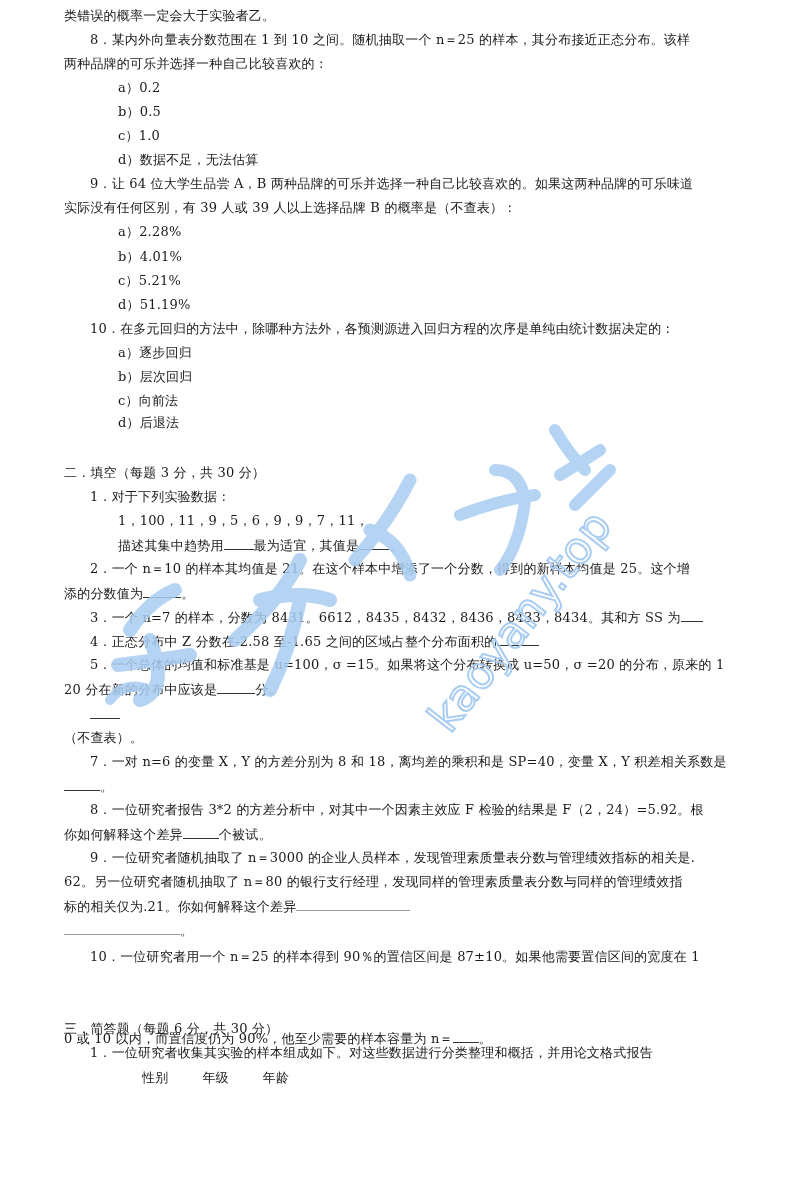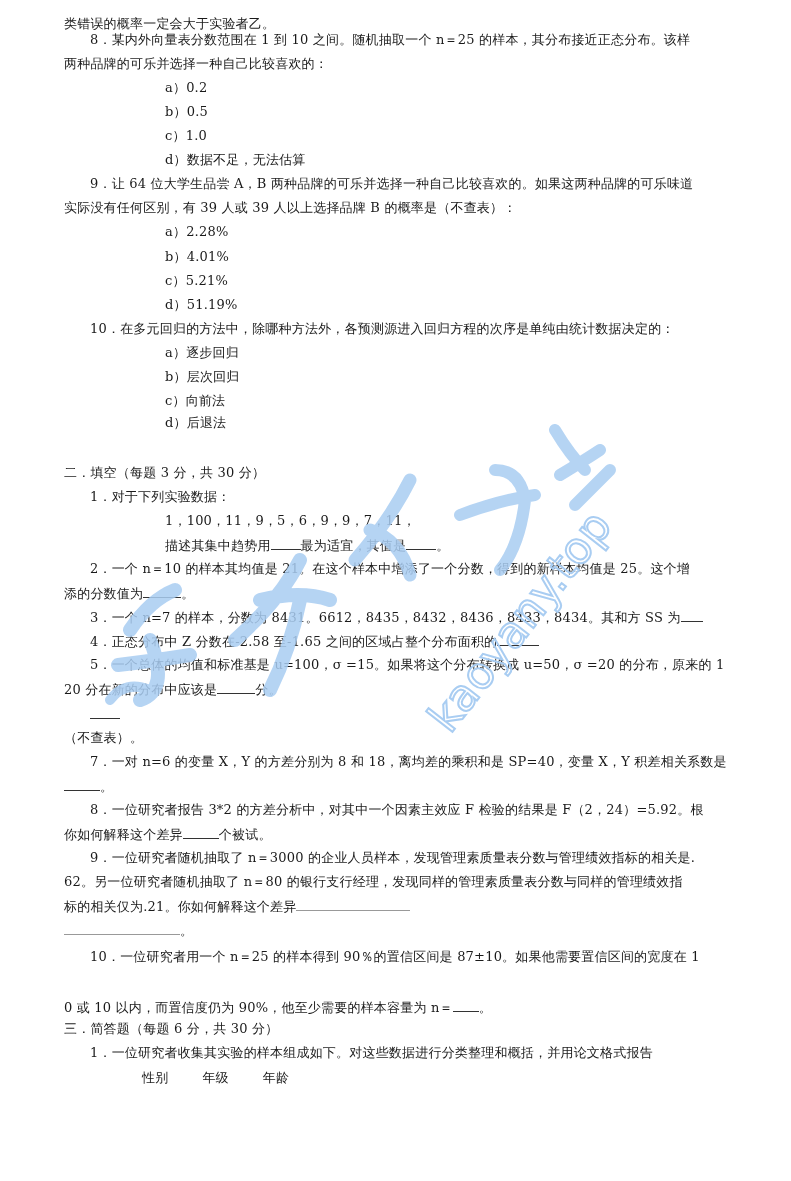--- a/index.html
+++ b/index.html
@@ -4,33 +4,33 @@
 <style>
   html, body { margin: 0; padding: 0; background: #ffffff; }
   body {
     width: 791px; height: 1181px; position: relative; overflow: hidden;
     font-family: "DejaVu Serif", "Liberation Serif", serif;
     color: #1a1a1a; font-size: 13px;
   }
   .page { position: absolute; left: 64px; top: 0; width: 666px; }
   .line { position: absolute; left: 0; white-space: nowrap; line-height: 16px; letter-spacing: 0.2px; }
   .ind1 { left: 26px; }
-  .ind2 { left: 54px; margin-left: 47px; }
+  .ind2 { left: 54px; }
   .ind3 { left: 78px; }
   .blank { display: inline-block; border-bottom: 1px solid #333; height: 12px; vertical-align: baseline; }
   .blank.thin { border-bottom: 1px solid #999; }
   .watermark { position: absolute; pointer-events: none; }
   .sp { display: inline-block; width: 34px; }
 </style>
 </head>
 <body>
 
 <div class="page">
 
-  <div class="line" style="top:16px">类错误的概率一定会大于实验者乙。</div>
+  <div class="line" style="top:8px">类错误的概率一定会大于实验者乙。</div>
 
   <div class="line ind1" style="top:32px">8．某内外向量表分数范围在 1 到 10 之间。随机抽取一个 n＝25 的样本，其分布接近正态分布。该样</div>
   <div class="line" style="top:56px">两种品牌的可乐并选择一种自己比较喜欢的：</div>
   <div class="line ind2" style="top:80px">a）0.2</div>
   <div class="line ind2" style="top:104px">b）0.5</div>
   <div class="line ind2" style="top:128px">c）1.0</div>
   <div class="line ind2" style="top:152px">d）数据不足，无法估算</div>
 
   <div class="line ind1" style="top:176px">9．让 64 位大学生品尝 A，B 两种品牌的可乐并选择一种自己比较喜欢的。如果这两种品牌的可乐味道</div>
   <div class="line" style="top:200px">实际没有任何区别，有 39 人或 39 人以上选择品牌 B 的概率是（不查表）：</div>
@@ -89,21 +89,21 @@
   <div class="line ind1" style="top:850px">9．一位研究者随机抽取了 n＝3000 的企业人员样本，发现管理素质量表分数与管理绩效指标的相关是.</div>
   <div class="line" style="top:874px">62。另一位研究者随机抽取了 n＝80 的银行支行经理，发现同样的管理素质量表分数与同样的管理绩效指</div>
   <div class="line" style="top:898px">
     <span>标的相关仅为.21。你如何解释这个差异</span><span class="blank thin" style="width:114px"></span>
   </div>
   <div class="line" style="top:922px">
     <span class="blank thin" style="width:116px"></span><span>。</span>
   </div>
 
   <div class="line ind1" style="top:949px">10．一位研究者用一个 n＝25 的样本得到 90％的置信区间是 87±10。如果他需要置信区间的宽度在 1</div>
-  <div class="line" style="top:999px">
+  <div class="line" style="top:1030px">
     <span>0 或 10 以内，而置信度仍为 90%，他至少需要的样本容量为 n＝</span><span class="blank" style="width:26px"></span><span>。</span>
   </div>
 
   <div class="line" style="top:1021px">三．简答题（每题 6 分，共 30 分）</div>
   <div class="line ind1" style="top:1045px">1．一位研究者收集其实验的样本组成如下。对这些数据进行分类整理和概括，并用论文格式报告</div>
   <div class="line ind3" style="top:1070px">
     <span>性别</span><span class="sp"></span><span>年级</span><span class="sp"></span><span>年龄</span>
   </div>
 </div>
 

